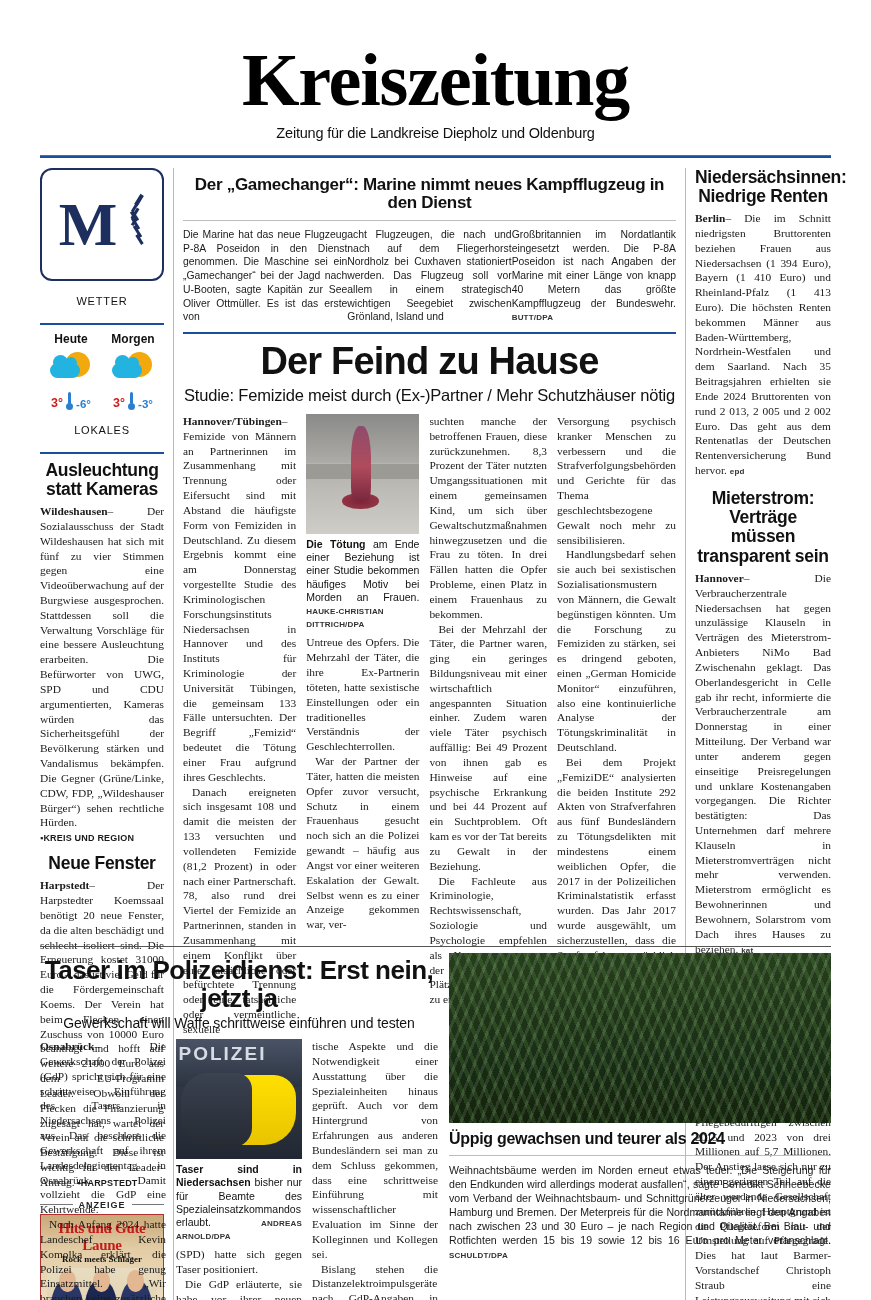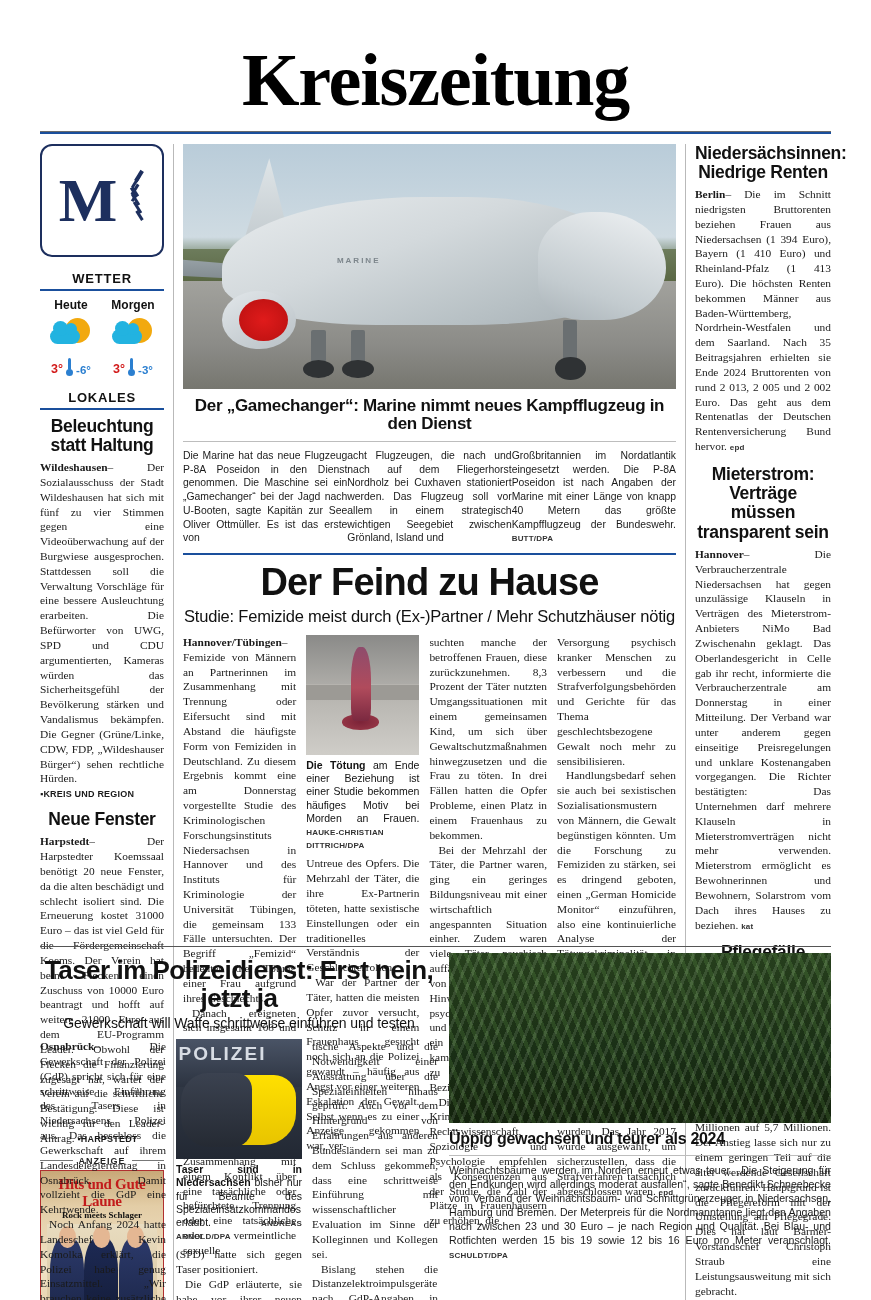--- a/index.html
+++ b/index.html
@@ -57,22 +57,22 @@
     font-family: "Liberation Serif", serif; font-weight: 700;
     font-size: 62px; color: #1d2f5e; line-height: 1; margin-right: 2px;
   }
   .logo-k { position: relative; width: 26px; height: 56px; }
   .logo-k i {
     position: absolute; right: 0; background: #1d2f5e; display: block;
   }
 
   
   .sec-head {
-    text-align: center; font-weight: 700; font-size: 13px;
-    letter-spacing: 0.8px; margin-top: 14px; padding-bottom: 3px;
+    text-align: center; font-weight: 400; font-size: 11px;
+    letter-spacing: 0.8px; margin-top: 14px; padding-bottom: 16px;
   }
   .sec-rule { border-top: 2px solid #1a4f9c; margin-bottom: 7px; }
 
   
   .weather { display: flex; justify-content: space-around; text-align: center; align-items: flex-end; }
   .wx-day { width: 50%; }
   .wx-label { font-weight: 700; font-size: 12px; margin-bottom: 4px; }
   .wx-icon { height: 40px; position: relative; margin: 0 auto; width: 46px; }
   .sun {
     position: absolute; right: 4px; top: 2px; width: 25px; height: 25px;
@@ -305,20 +305,21 @@
   .ad-p2 { left: 34%; background: linear-gradient(#1d2a55, #141c38); }
   .ad-p3 { left: 65%; }
 </style>
 </head>
 <body>
 
 <div class="page">
 
   <div class="masthead">
     <div class="masthead-title">Kreiszeitung</div>
+    <div class="masthead-sub">Zeitung für die Landkreise Diepholz und Oldenburg</div>
     <div class="masthead-rule-top"></div>
     <div class="masthead-rule-bot"></div>
   </div>
 
   <div class="grid">
 
     <div class="colsep-l">
 
       <div class="logo-box">
         <span class="logo-m">M</span>
@@ -367,21 +368,21 @@
               </span>
             <span class="t-lo">-3°</span>
           </div>
         </div>
       </div>
 
       <div class="sec-head">LOKALES</div>
       <div class="sec-rule"></div>
 
       <div>
-        <div class="art-head sm">Beleuchtung statt Haltung</div>
+        <div class="art-head sm">Ausleuchtung statt Kameras</div>
         <div class="body">
           <p><span class="kicker">Wildeshausen</span><span>– Der Sozialausschuss der Stadt Wildeshausen hat sich mit fünf zu vier Stimmen gegen eine Videoüberwachung auf der Burgwiese ausgesprochen. Stattdessen soll die Verwaltung Vorschläge für eine bessere Ausleuchtung erarbeiten. Die Befürworter von UWG, SPD und CDU argumentierten, Kameras würden das Sicherheitsgefühl der Bevölkerung stärken und Vandalismus bekämpfen. Die Gegner (Grüne/Linke, CDW, FDP, „Wildeshauser Bürger“) sehen rechtliche Hürden.</span>
           <span class="tag">KREIS UND REGION</span></p>
         </div>
       </div>
 
       <div style="margin-top:9px;">
         <div class="art-head sm">Neue Fenster</div>
         <div class="body">
           <p><span class="kicker">Harpstedt</span><span>– Der Harpstedter Koemssaal benötigt 20 neue Fenster, da die alten beschädigt und schlecht isoliert sind. Die Erneuerung kostet 31000 Euro – das ist viel Geld für die Fördergemeinschaft Koems. Der Verein hat beim Flecken einen Zuschuss von 10000 Euro beantragt und hofft auf weitere 21000 Euro aus dem EU-Programm Leader. Obwohl der Flecken die Finanzierung zugesagt hat, wartet der Verein auf die schriftliche Bestätigung. Diese ist wichtig für den Leader-Antrag.</span>
@@ -399,36 +400,20 @@
           <span class="ad-p ad-p2"></span>
           <span class="ad-p ad-p3"></span>
         </div>
 
       </div>
 
     </div>
 
     <div>
 
-      <div class="photo-lead">
-        <div class="treeline"></div>
-        <div class="runway"></div>
-        <div class="wing"></div>
-        <div class="tail-fin"></div>
-        <div class="fuselage">
-          <span class="marine-txt">MARINE</span>
-        </div>
-        <div class="nose"></div>
-        <div class="engine">
-          <span class="engine-inlet"></span>
-        </div>
-        <div class="gear g1"></div>
-        <div class="gear g2"></div>
-        <div class="gear g3"></div>
-      </div>
 
       <div class="art-head" style="font-size:17px;margin-top:8px;">Der „Gamechanger“: Marine nimmt neues Kampfflugzeug in den Dienst</div>
       <div class="hr-thin"></div>
 
       <div class="cols3">
         <div class="body">Die Marine hat das neue Flugzeug P-8A Poseidon in den Dienst genommen. Die Maschine sei ein „Gamechanger“ bei der Jagd nach U-Booten, sagte Kapitän zur See Oliver Ottmüller. Es ist das erste von</div>
         <div class="body">acht Flugzeugen, die nach und nach auf dem Fliegerhorst Nordholz bei Cuxhaven stationiert werden. Das Flugzeug soll vor allem in einem strategisch wichtigen Seegebiet zwischen Grönland, Island und</div>
         <div class="body">
           <span>Großbritannien im Nordatlantik eingesetzt werden. Die P-8A Poseidon ist nach Angaben der Marine mit einer Länge von knapp 40 Metern das größte Kampfflugzeug der Bundeswehr.</span>
           <span class="credit">BUTT/DPA</span>

